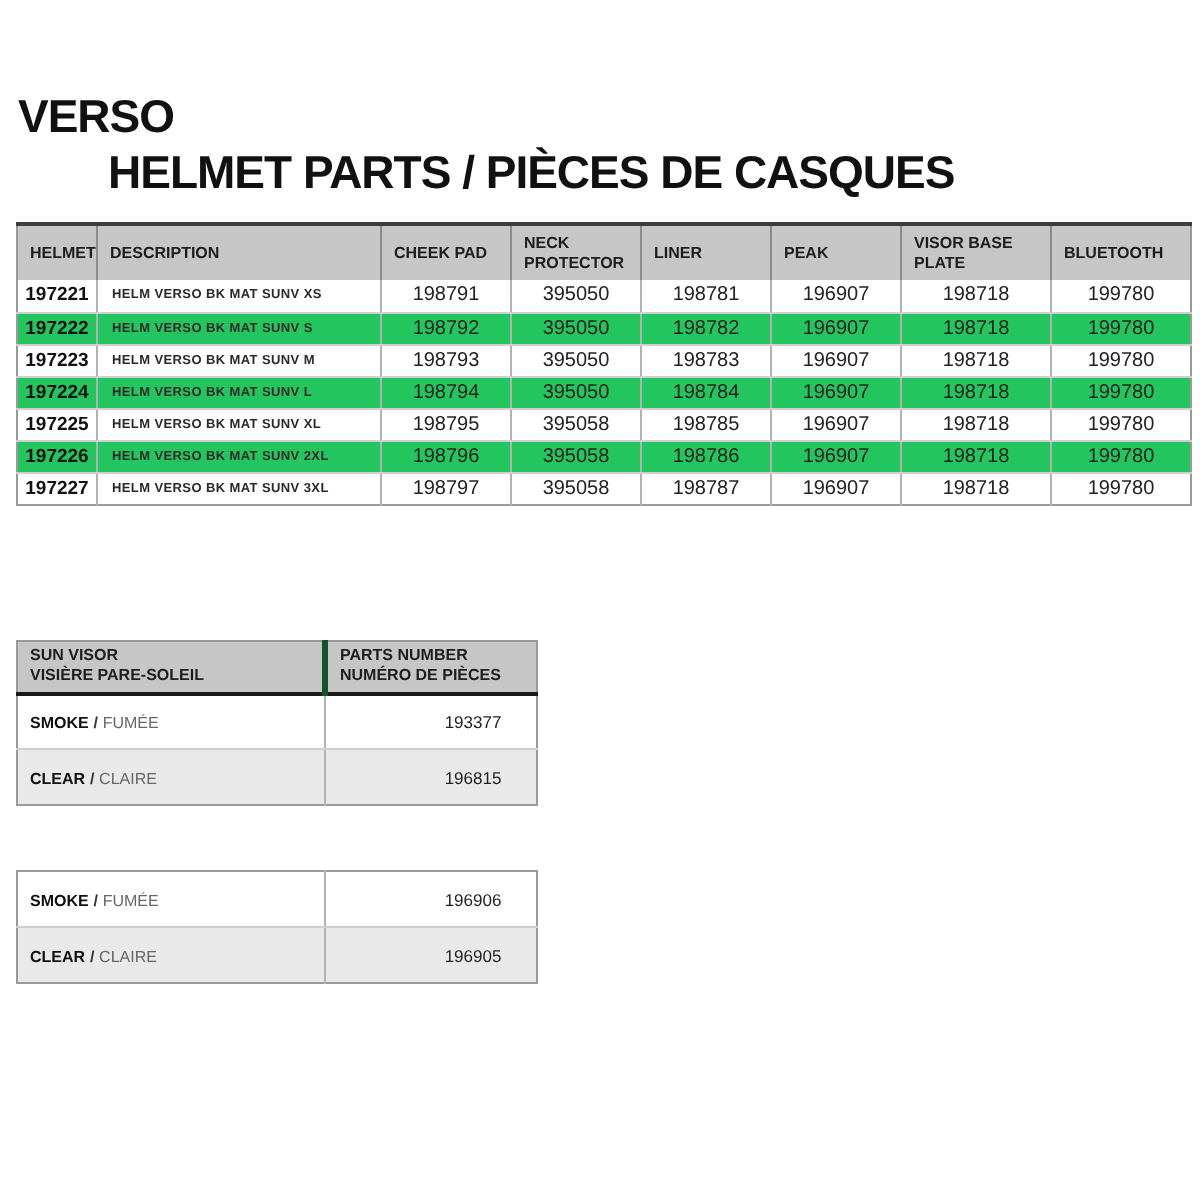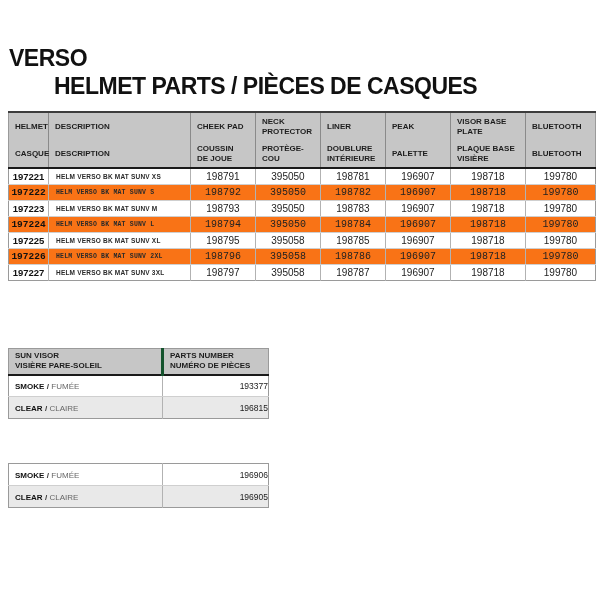--- a/index.html
+++ b/index.html
@@ -52,54 +52,53 @@
     font-size: 10px;
     text-align: center;
     vertical-align: middle;
     border-left: 1px solid #b2b2b2;
     border-bottom: 1px solid #cfcfcf;
     color: #222;
     padding: 0 2px;
   }
   #helmet-table td:first-child { border-left: none; font-size: 9.5px; font-weight: 700; color: #111; }
   #helmet-table td.desc { text-align: left; padding-left: 7px; font-size: 6.5px; font-weight: 700; letter-spacing: 0.2px; color: #2a2a2a; }
-  #helmet-table tr.stripe td { background: #f97316; font-family: Liberation Mono, monospace; }
+  #helmet-table tr.stripe td { background: #22c55e; }
   #helmet-table tr:last-child td { border-bottom: none; }
 
   
   .small-table {
     position: absolute; left: 8px; width: 260px;
     border: 1px solid #9a9a9a;
-    margin-top: 28px;
   }
   #sun-visor-table { top: 320px; }
   #visor-table { top: 435px; }
   .small-table th {
     background: #c6c6c6;
     height: 26px;
     text-align: left;
     vertical-align: middle;
     padding: 2px 4px 2px 6px;
     border-bottom: 2px solid #1a1a1a;
     border-left: 3px solid #14532d;
   }
   .small-table th:first-child { border-left: none; }
   .small-table th .h-en, .small-table th .h-fr {
     font-size: 8px; font-weight: 700; line-height: 10px; color: #1d1d1d;
   }
   .small-table td {
-    height: 22px;
+    height: 28px;
     vertical-align: middle;
     border-left: 1px solid #b2b2b2;
     border-bottom: 1px solid #cfcfcf;
     font-size: 8.5px;
     color: #222;
   }
   .small-table td:first-child { border-left: none; text-align: left; padding-left: 6px; }
-  .small-table td.part { text-align: right; padding-left: 42px; }
+  .small-table td.part { text-align: center; padding-left: 42px; }
   .small-table tr.stripe td { background: #e9e9e9; }
   .small-table tr:last-child td { border-bottom: none; }
   .name-en { font-weight: 700; font-size: 8px; color: #111; }
   .name-sep { font-weight: 700; font-size: 8px; color: #333; }
   .name-fr { font-weight: 400; font-size: 8px; color: #666; }
 </style>
 </head>
 <body>
 
 <div class="title" id="title-line1">VERSO</div>
@@ -122,33 +121,20 @@
     <th>DESCRIPTION</th>
     <th>CHEEK PAD</th>
     <th>NECK
 PROTECTOR</th>
     <th>LINER</th>
     <th>PEAK</th>
     <th>VISOR BASE
 PLATE</th>
     <th>BLUETOOTH</th>
   </tr>
-  <tr class="hdr-fr">
-    <th>CASQUE</th>
-    <th>DESCRIPTION</th>
-    <th>COUSSIN
-DE JOUE</th>
-    <th>PROTÈGE-COU</th>
-    <th>DOUBLURE
-INTÉRIEURE</th>
-    <th>PALETTE</th>
-    <th>PLAQUE BASE
-VISIÈRE</th>
-    <th>BLUETOOTH</th>
-  </tr>
   <tr>
     <td>197221</td>
     <td class="desc">HELM VERSO BK MAT SUNV XS</td>
     <td>198791</td>
     <td>395050</td>
     <td>198781</td>
     <td>196907</td>
     <td>198718</td>
     <td>199780</td>
   </tr>

